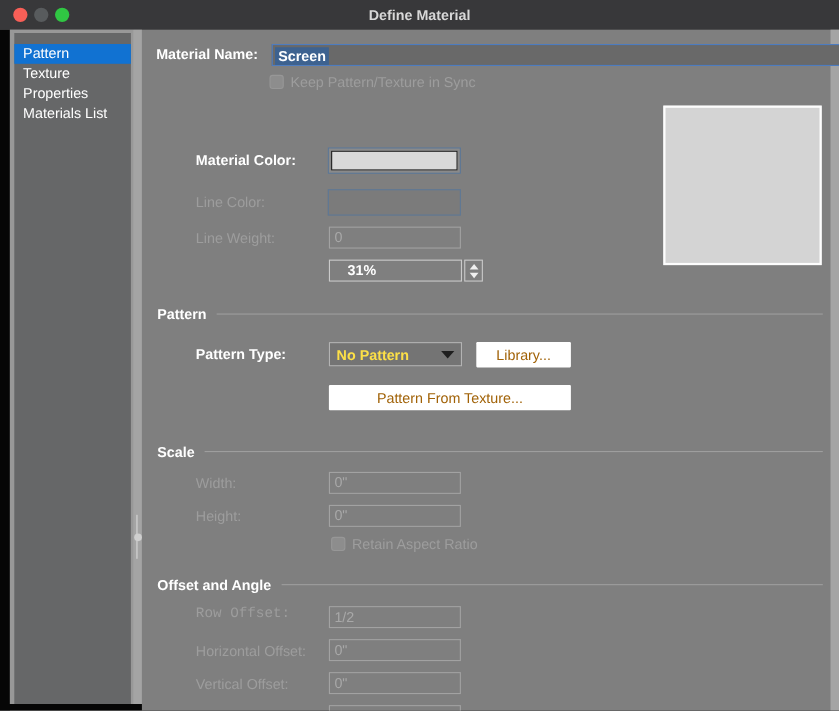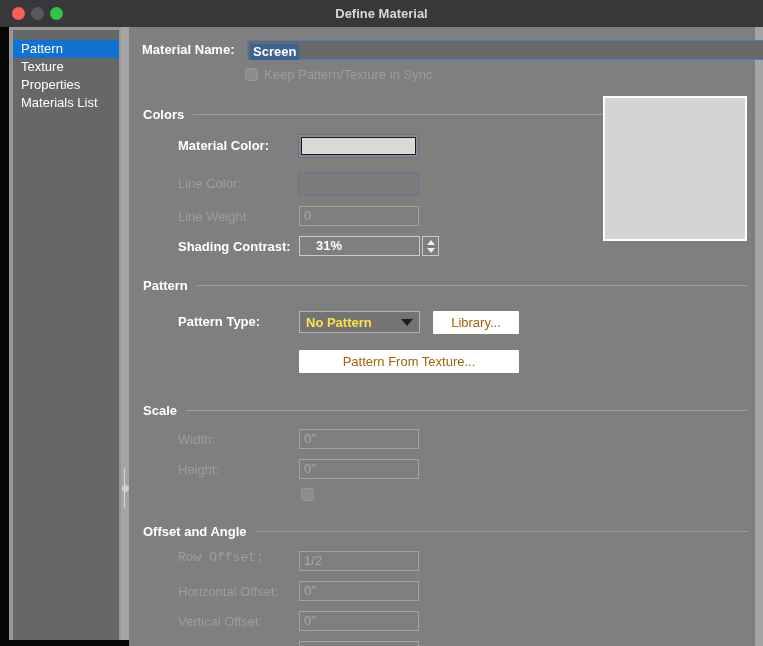--- a/index.html
+++ b/index.html
@@ -100,37 +100,32 @@
   <div class="abs black-bottom"></div>
 
   <div class="abs lbl" style="left:142px; top:40px;">Material Name:</div>
   <div class="abs name-field" style="left:247px; top:40px; width:570px; height:20px;">
     <span class="name-sel">Screen</span>
   </div>
 
   <div class="abs chk" style="left:245px; top:68px;"></div>
   <div class="abs lbl-d" style="left:264px; top:65px;">Keep Pattern/Texture in Sync</div>
 
-  <div class="abs sec" style="left:143px; top:106px; right:15px;">
-    <span class="txt">Colors</span>
-    <span class="rule"></span>
-  </div>
 
   <div class="abs lbl" style="left:178px; top:136px;">Material Color:</div>
   <div class="abs swatch-out" style="left:298px; top:134px; width:121px; height:24px;">
     <div class="swatch-in"></div>
   </div>
 
   <div class="abs lbl-d" style="left:178px; top:174px;">Line Color:</div>
   <div class="abs swatch-empty" style="left:298px; top:172px; width:121px; height:24px;"></div>
 
   <div class="abs lbl-d" style="left:178px; top:207px;">Line Weight:</div>
   <div class="abs field-d" style="left:299px; top:206px; width:120px; height:20px;">0</div>
 
-  <div class="abs lbl" style="left:178px; top:237px;">Shading Contrast:</div>
   <div class="abs field" style="left:299px; top:236px; width:121px; height:20px;padding-left:16px;">31%</div>
   <div class="abs spin" style="left:422px; top:236px; width:17px; height:20px;">
     <div class="tri-up"></div>
     <div class="tri-down"></div>
   </div>
 
   <div class="abs preview" style="left:603px; top:96px; width:144px; height:145px;"></div>
 
   <div class="abs sec" style="left:143px; top:277px; right:15px;">
     <span class="txt">Pattern</span>
@@ -151,20 +146,21 @@
     <span class="rule"></span>
   </div>
 
   <div class="abs lbl-d" style="left:178px; top:430px;">Width:</div>
   <div class="abs field-d" style="left:299px; top:429px; width:120px; height:20px;">0"</div>
 
   <div class="abs lbl-d" style="left:178px; top:460px;">Height:</div>
   <div class="abs field-d" style="left:299px; top:459px; width:120px; height:20px;">0"</div>
 
   <div class="abs chk" style="left:301px; top:488px;"></div>
+  <div class="abs lbl-d" style="left:320px; top:485px;">Retain Aspect Ratio</div>
 
   <div class="abs sec" style="left:143px; top:523px; right:15px;">
     <span class="txt">Offset and Angle</span>
     <span class="rule"></span>
   </div>
 
   <div class="abs lbl-d" style="left:178px; top:548px;font-family:Liberation Mono, monospace;">Row Offset:</div>
   <div class="abs field-d" style="left:299px; top:551px; width:120px; height:20px;">1/2</div>
 
   <div class="abs lbl-d" style="left:178px; top:582px;">Horizontal Offset:</div>

